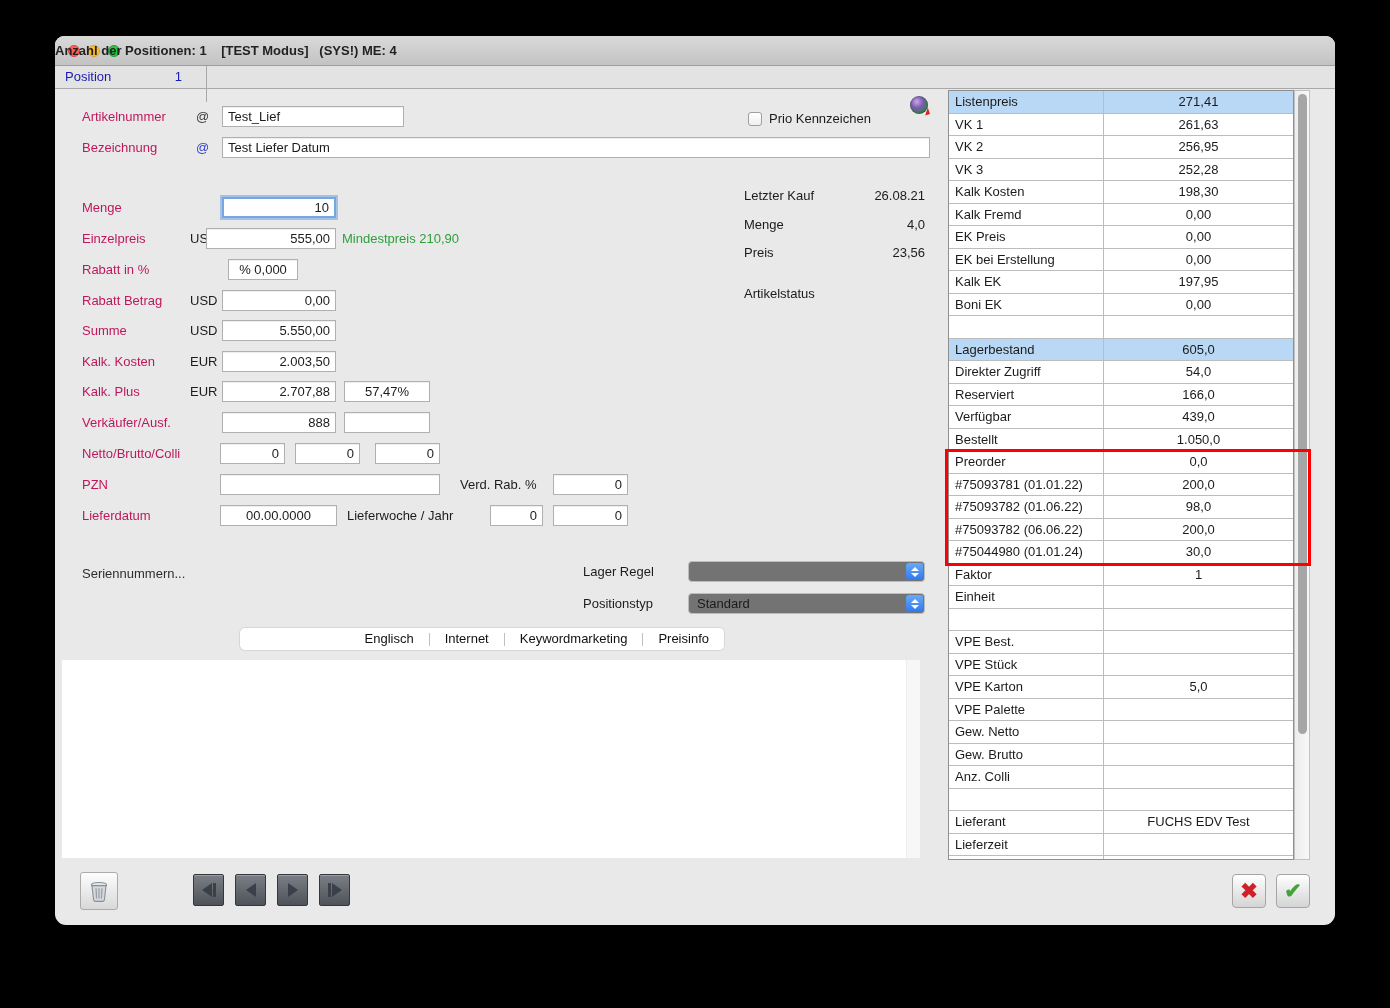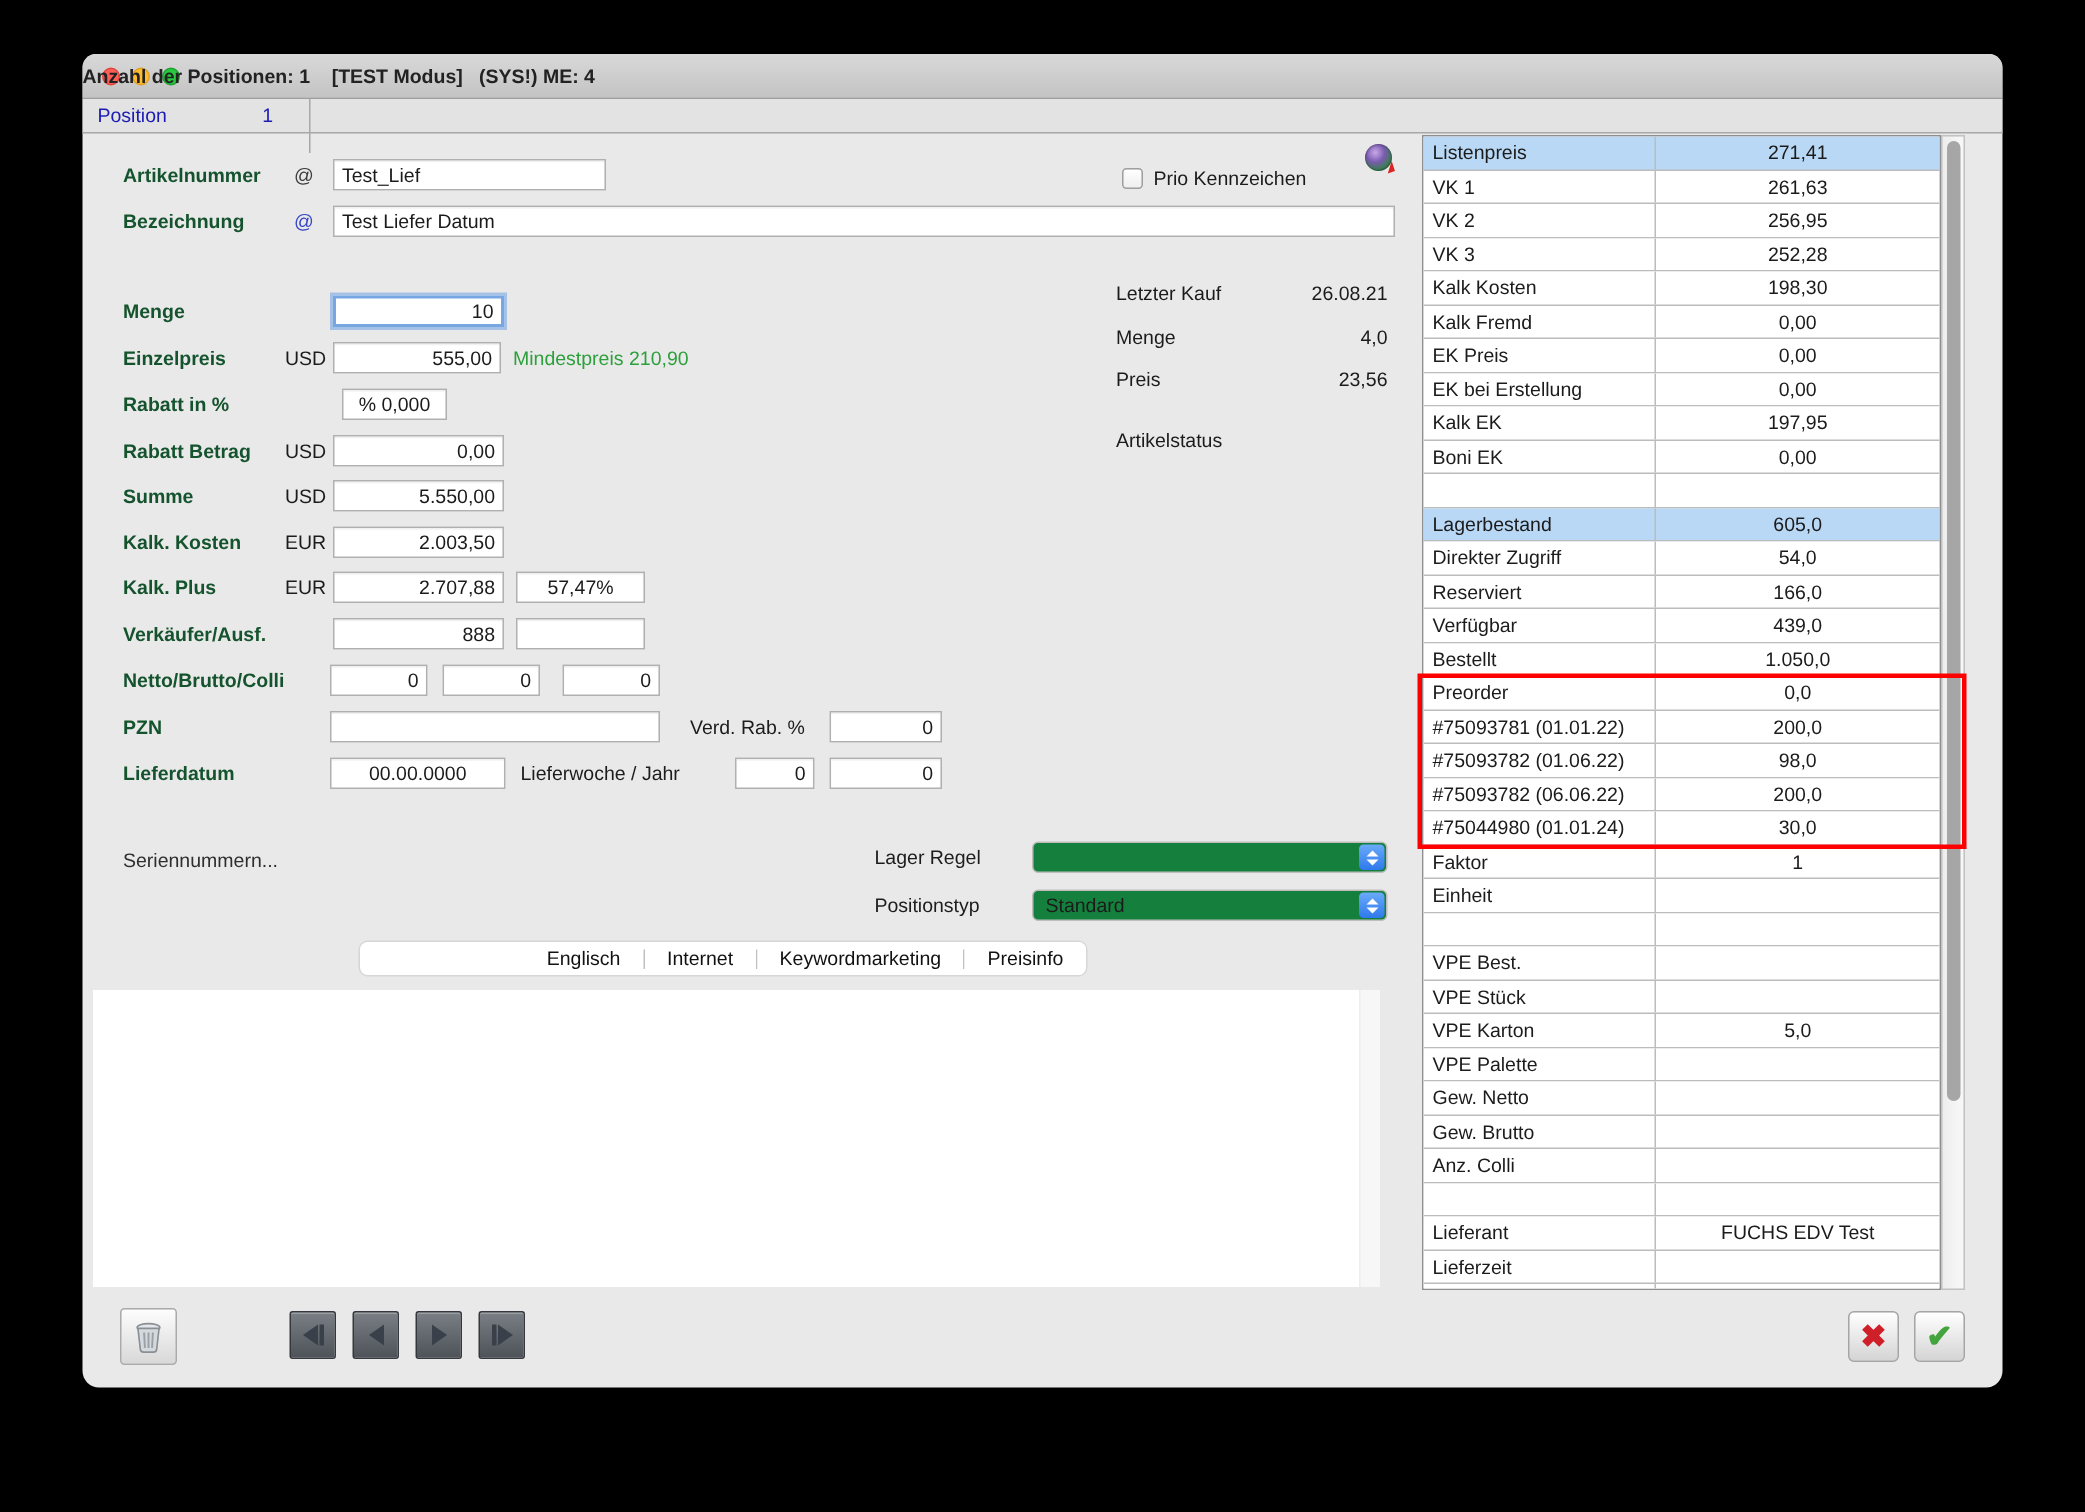--- a/index.html
+++ b/index.html
@@ -21,21 +21,21 @@
 
   
   .tabstrip{position:absolute;left:0;top:30px;right:0;height:23px;background:#e3e3e3;
             border-bottom:1px solid #a8a8a8;}
   .postab{position:absolute;left:0;top:0;width:152px;height:36px;border-right:1px solid #a8a8a8;}
   .postab .pt-label{position:absolute;left:10px;top:0;line-height:22px;color:#1b1bb3;}
   .postab .pt-num{position:absolute;right:24px;top:0;line-height:22px;color:#1b1bb3;}
 
   
   .frow{position:absolute;left:0;right:0;height:21px;}
-  .flabel{position:absolute;left:27px;line-height:21px;color:#14532d;font-weight:bold;}
+  .flabel{position:absolute;left:27px;line-height:21px;color:#be185d;}
   .cur{position:absolute;left:135px;line-height:21px;color:#1c1c1c;}
   .at{position:absolute;left:141px;line-height:21px;}
   .at-dark{color:#3c3c3c;}
   .at-blue{color:#3546c6;}
   .field{position:absolute;top:0;height:21px;line-height:19px;background:#fff;
          border:1px solid #b0b0b0;padding:0 5px;box-shadow:inset 0 1px 1px rgba(0,0,0,0.07);
          white-space:nowrap;overflow:hidden;}
   .field.ra{text-align:right;}
   .field.la{text-align:left;}
   .field.ctr{text-align:center;}
@@ -54,21 +54,21 @@
   .cb-label{position:absolute;left:714px;line-height:16px;}
 
   
   .globe{position:absolute;left:855px;top:60px;width:18px;height:18px;border-radius:50%;
          background:radial-gradient(circle at 38% 32%,#c9a8e8 0%,#7a5bb0 38%,#3e7d55 68%,#1e3b2d 100%);
          box-shadow:inset 0 0 2px rgba(0,0,0,0.5);}
   .globe::after{content:"";position:absolute;right:-1px;bottom:-1px;width:0;height:0;
          border-left:5px solid transparent;border-bottom:7px solid #d22;transform:rotate(-18deg);}
 
   
-  .dropdown{position:absolute;left:633px;width:237px;height:21px;background:#15803d;
+  .dropdown{position:absolute;left:633px;width:237px;height:21px;background:#737373;
             border:1px solid #bdbdbd;border-radius:4px;}
   .dd-value{position:absolute;left:8px;top:0;line-height:20px;}
   .stepper{position:absolute;right:1px;top:1px;bottom:1px;width:17px;border-radius:3px;
            background:linear-gradient(#6aaaf8,#2f79ec);display:flex;flex-direction:column;
            align-items:center;justify-content:center;gap:2px;}
   .chev-up{width:0;height:0;border-left:4px solid transparent;border-right:4px solid transparent;
            border-bottom:4px solid #fff;}
   .chev-dn{width:0;height:0;border-left:4px solid transparent;border-right:4px solid transparent;
            border-top:4px solid #fff;}
 
@@ -155,21 +155,21 @@
     <div class="globe"></div>
 
     <div class="frow" style="top:161px">
       <span class="flabel">Menge</span>
       <div class="field ra focused" style="left:167px;width:114px">10</div>
     </div>
 
     <div class="frow" style="top:192px">
       <span class="flabel">Einzelpreis</span>
       <span class="cur">USD</span>
-      <div class="field ra" style="left:167px;width:112px">555,00</div>
+      <div class="field ra" style="left:151px;width:130px">555,00</div>
       <span class="hint">Mindestpreis 210,90</span>
     </div>
 
     <div class="frow" style="top:223px">
       <span class="flabel">Rabatt in %</span>
       <div class="field ctr" style="left:173px;width:70px">% 0,000</div>
     </div>
 
     <div class="frow" style="top:254px">
       <span class="flabel">Rabatt Betrag</span>

